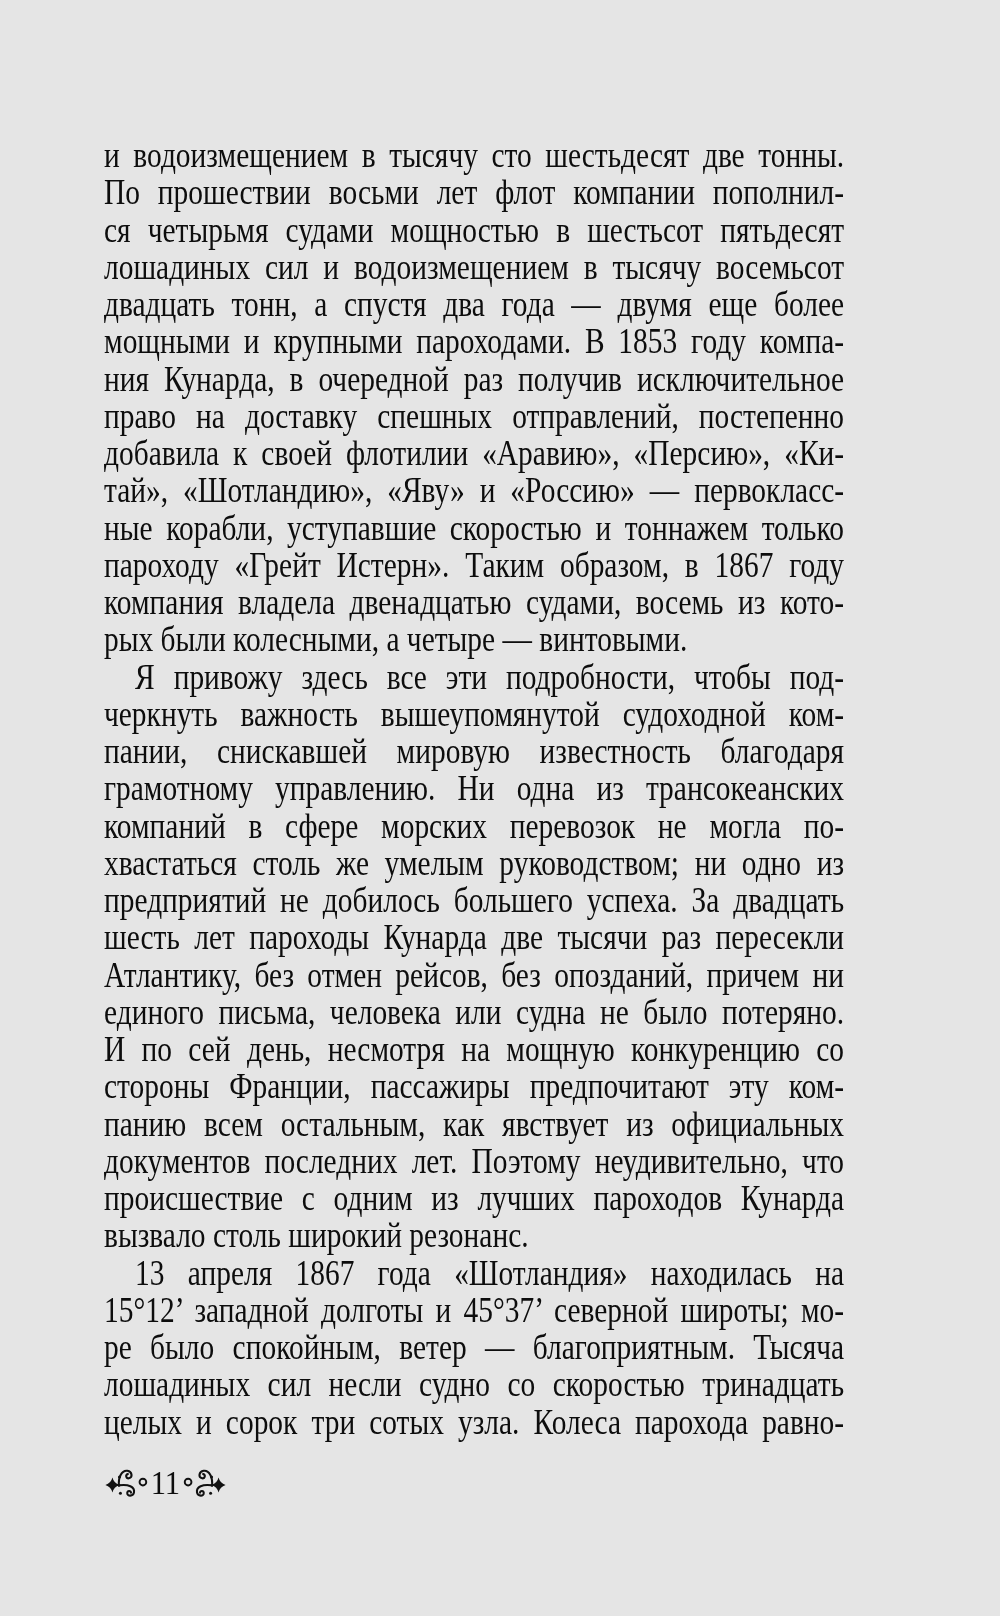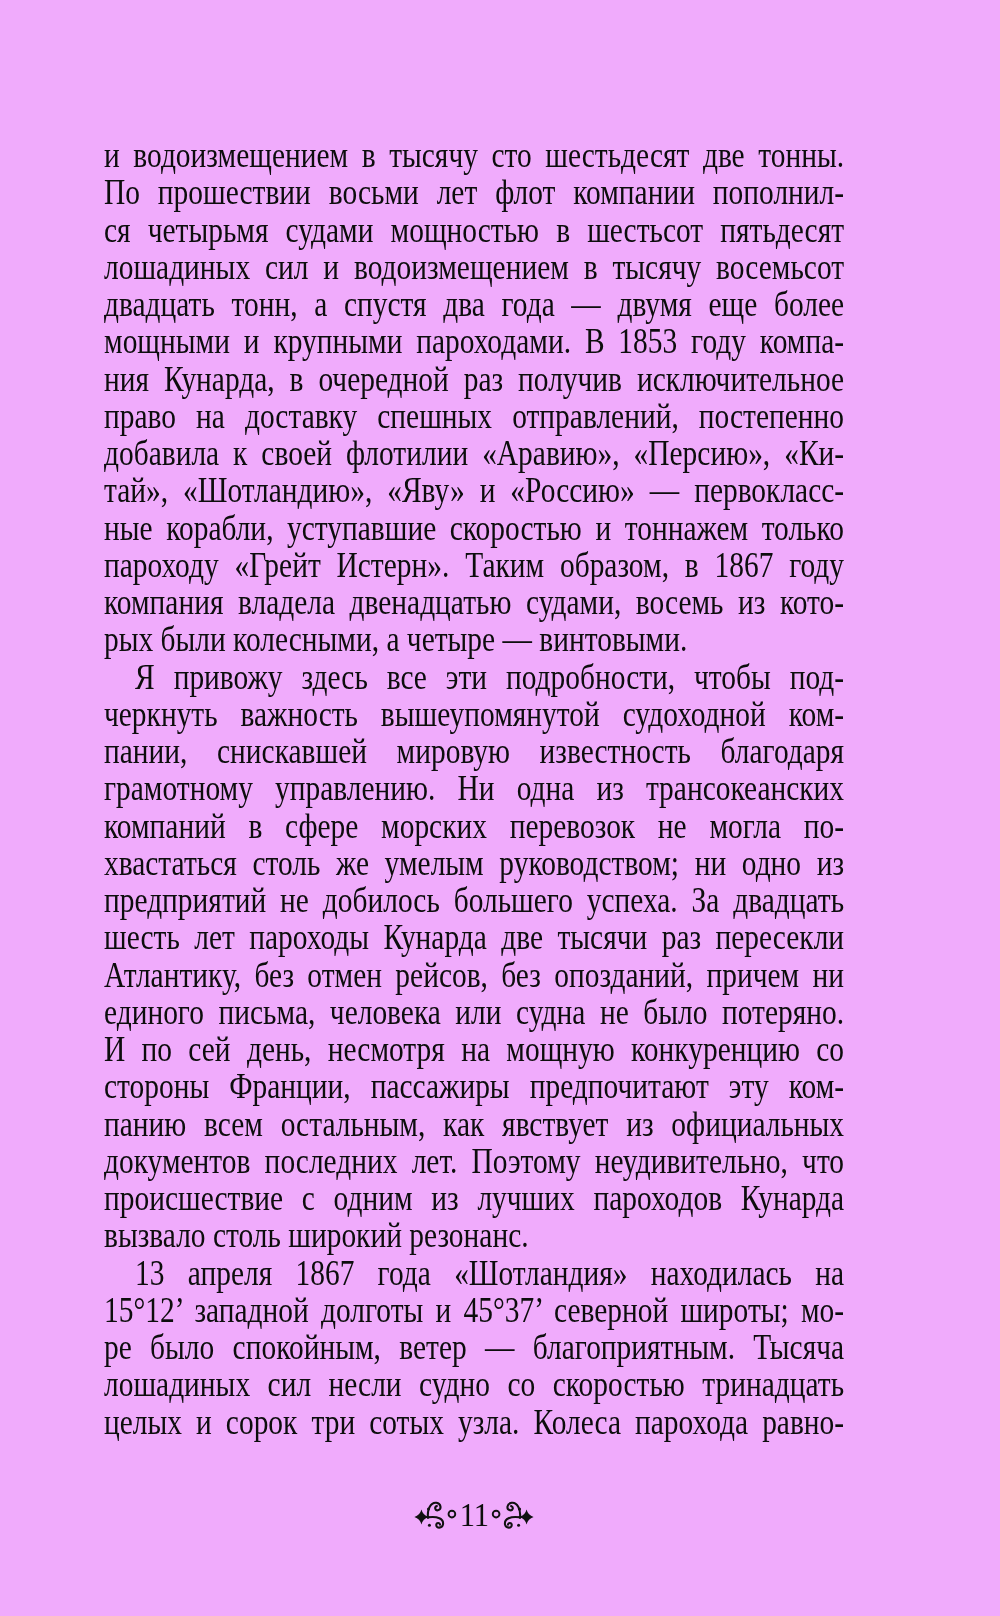--- a/index.html
+++ b/index.html
@@ -9,21 +9,21 @@
   body {
     width: 1000px;
     height: 1616px;
     background: #ffffff;
     position: relative;
     overflow: hidden;
   }
   .page {
     position: absolute;
     inset: 0;
-    background: #f0abfc;
+    background: #e5e5e5;
   }
   .text-block {
     position: absolute;
     left: 104px;
     top: 137px;
     width: 880px;
     transform: scaleX(0.841);
     transform-origin: 0 0;
     font-family: "Liberation Serif", "DejaVu Serif", serif;
     font-size: 35px;
@@ -42,26 +42,25 @@
   }
   .line.para-end {
     text-align-last: left;
   }
   .line.indent {
     text-indent: 37px;
   }
   .footer {
     position: absolute;
     left: 104px;
-    top: 1498px;
+    top: 1466px;
     width: 740px;
     height: 34px;
     display: flex;
     align-items: center;
-    justify-content: center;
     gap: 0;
   }
   .page-number {
     font-family: "Liberation Serif", "DejaVu Serif", serif;
     font-size: 34px;
     line-height: 34px;
     color: #0d0d0d;
     transform: scaleX(0.9);
   }
   .ornament {

